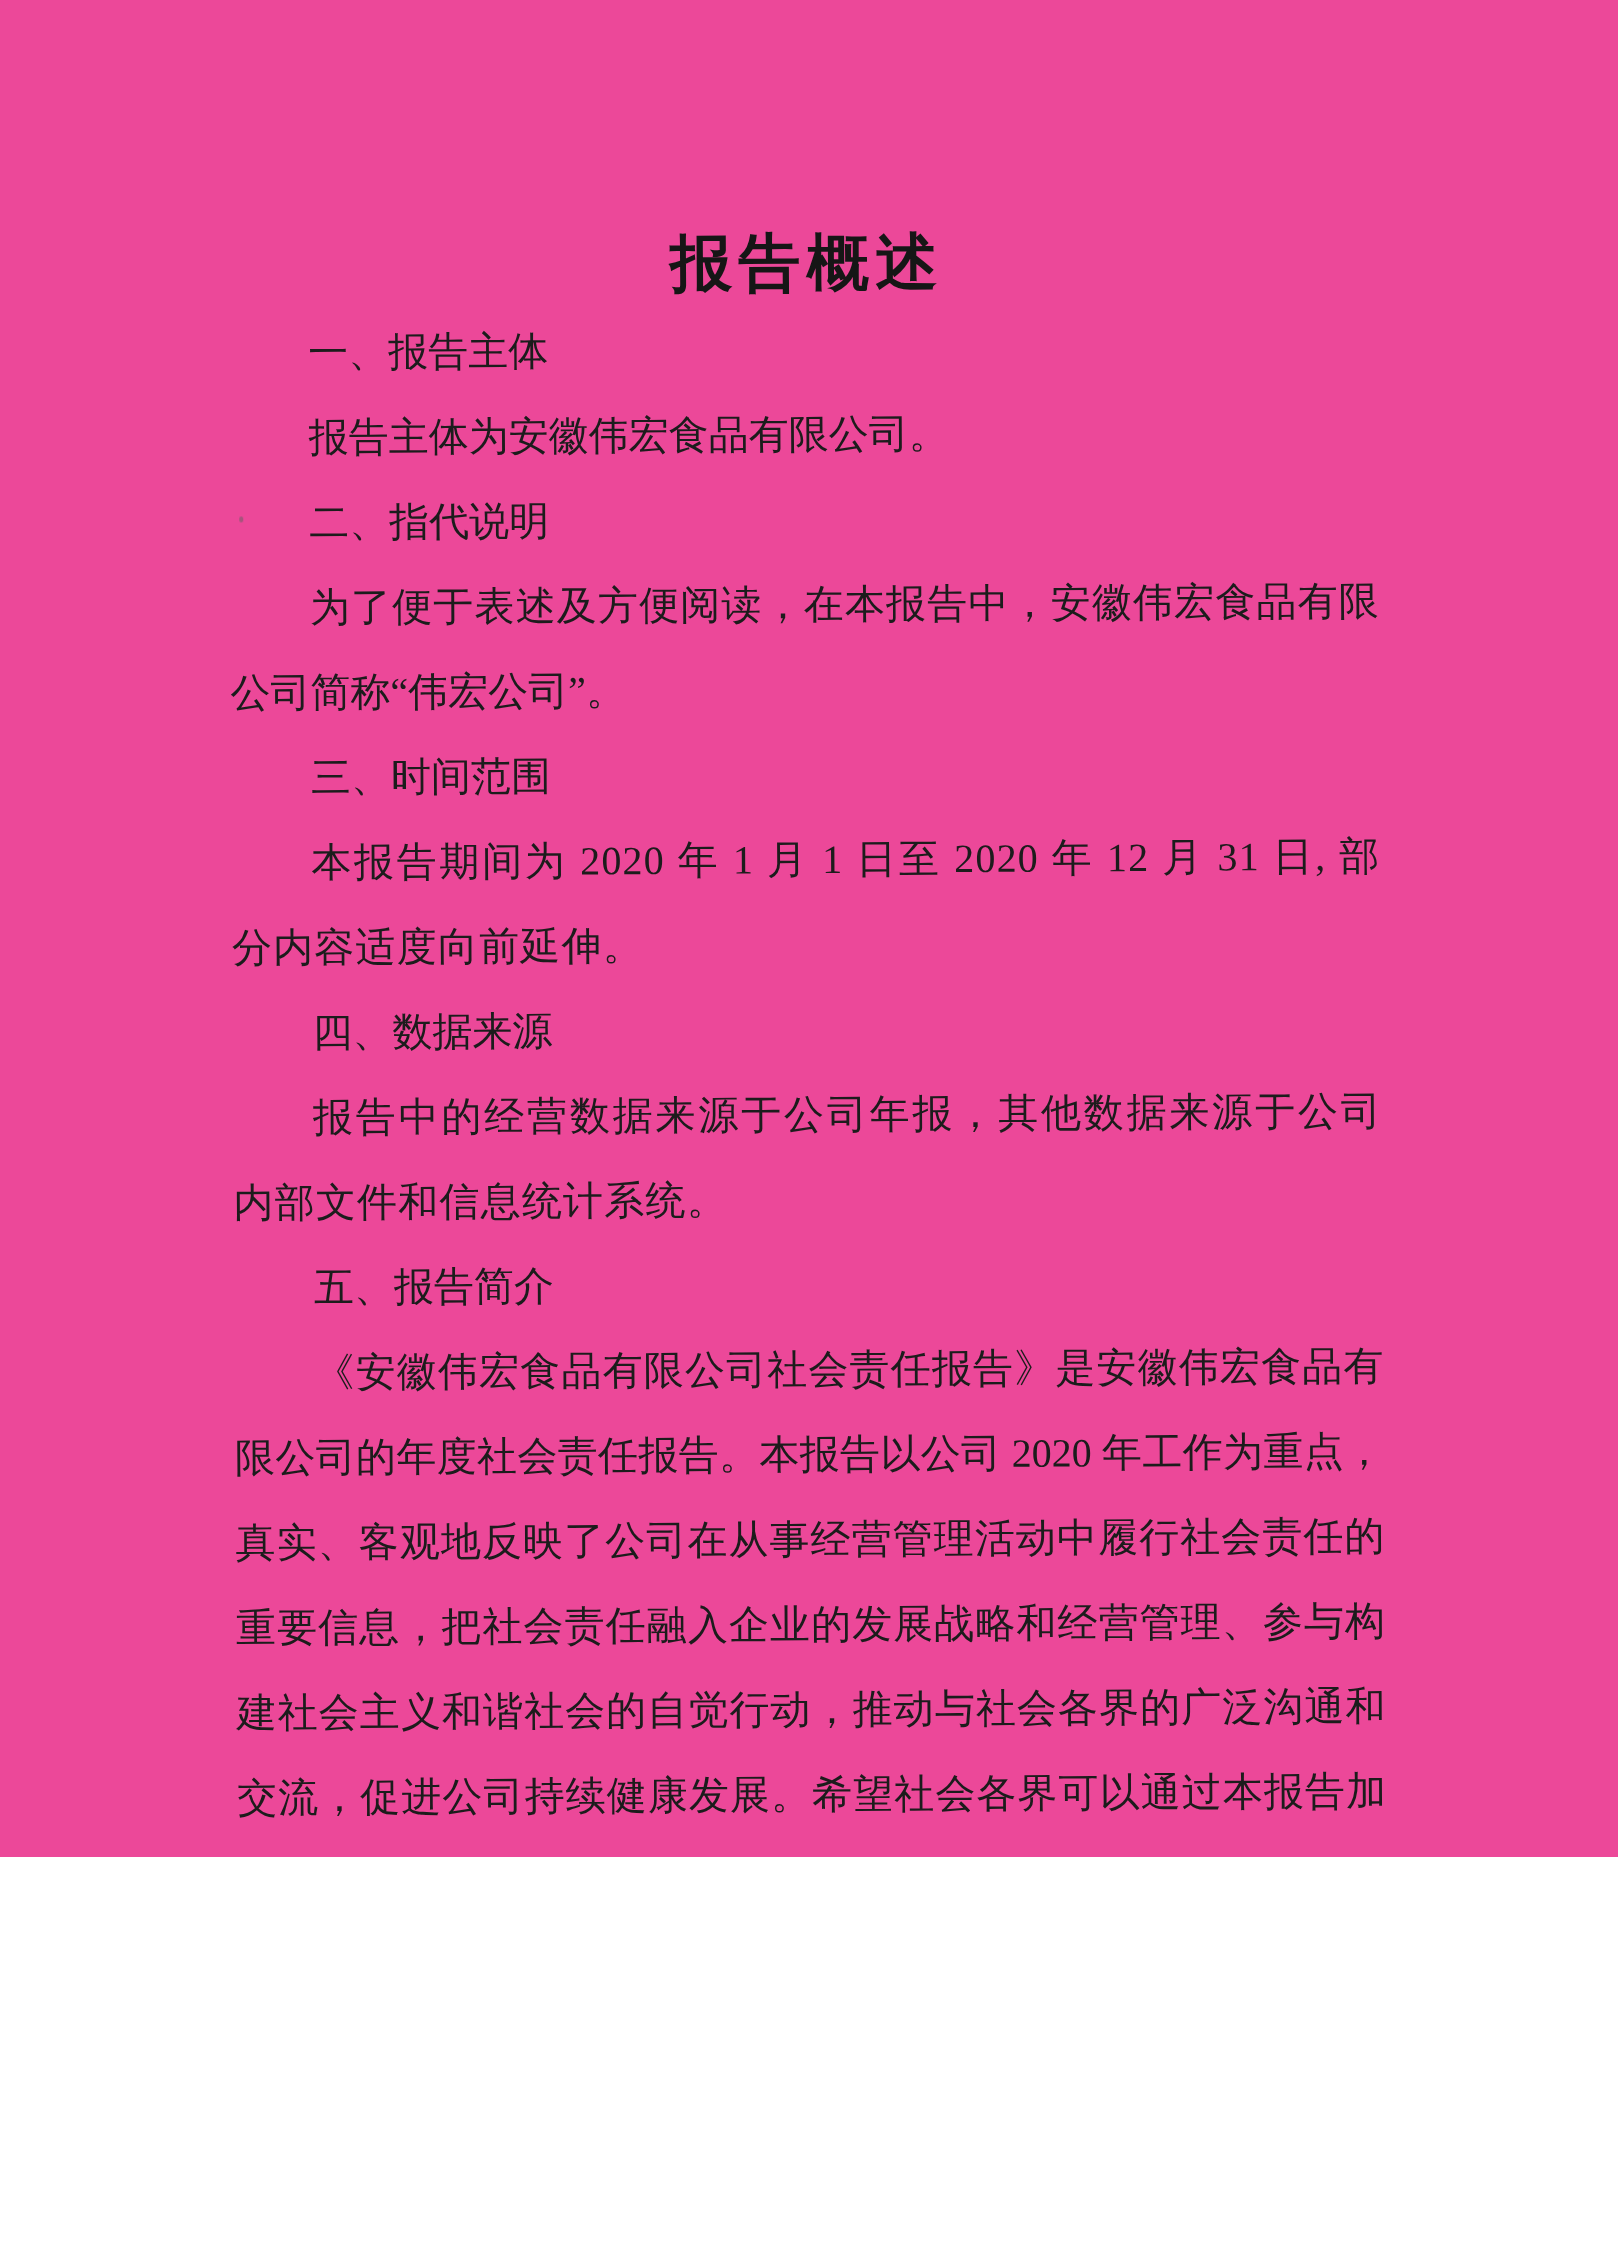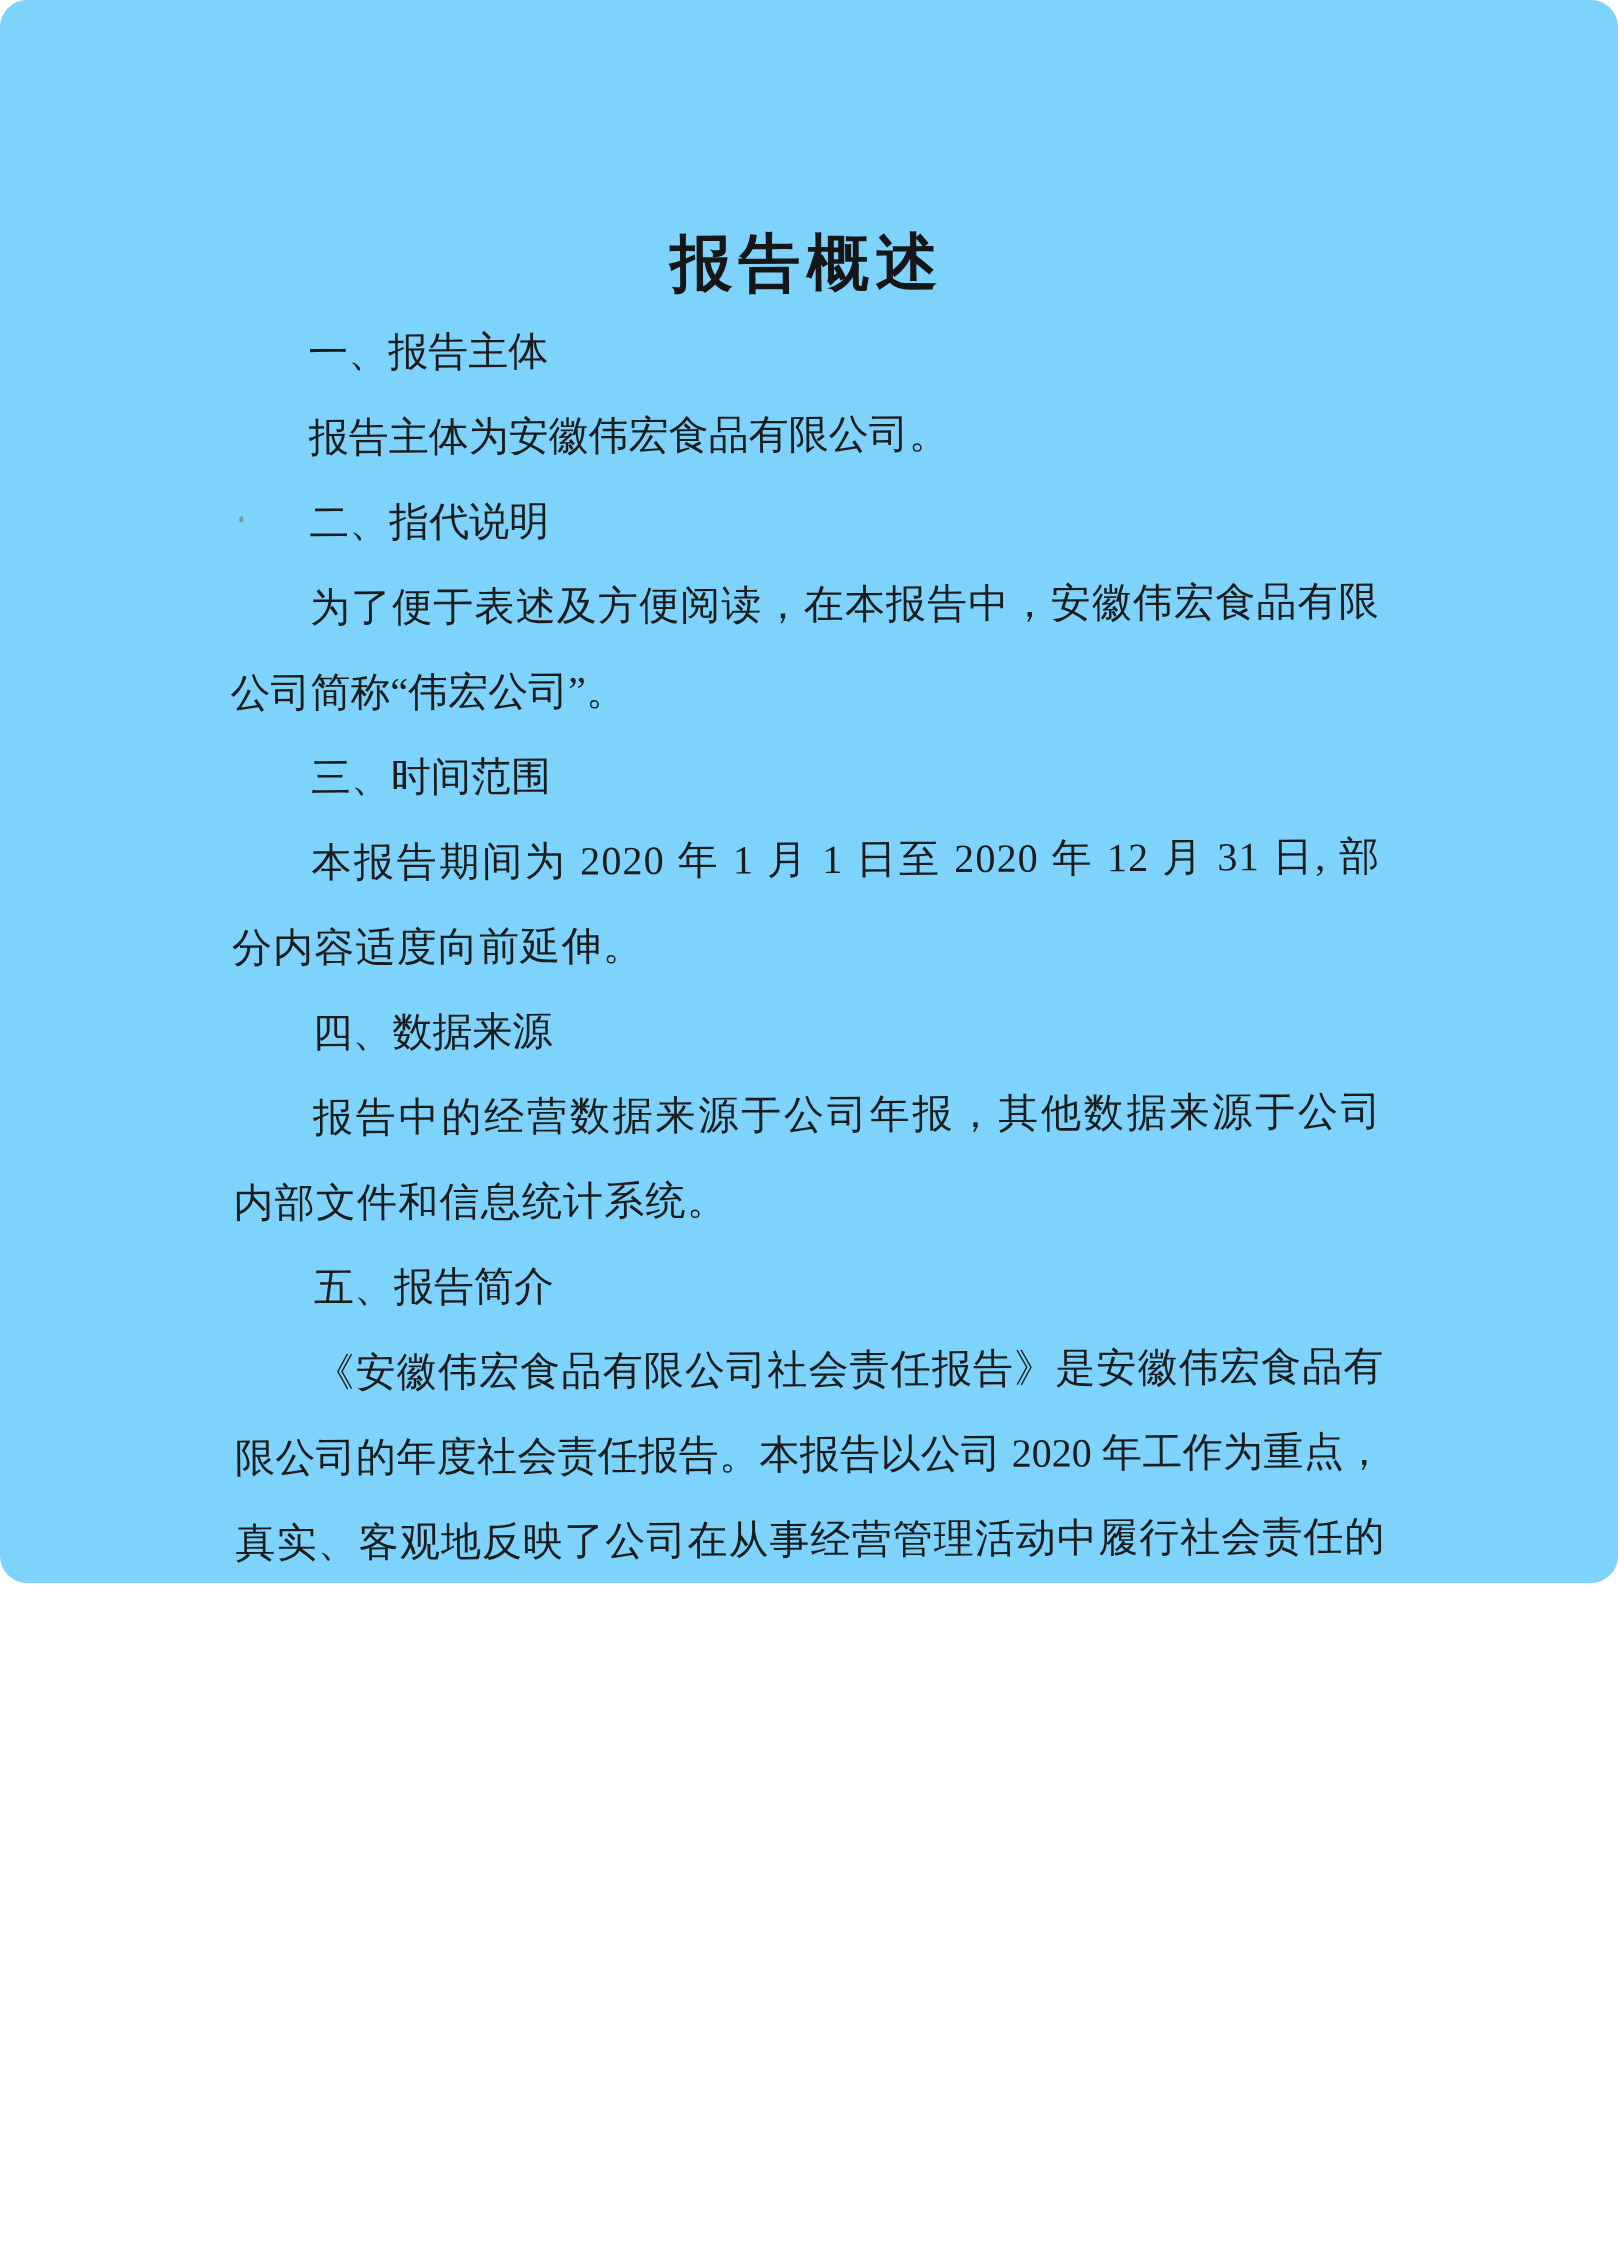--- a/index.html
+++ b/index.html
@@ -3,26 +3,25 @@
 <meta charset="utf-8">
 <style>
   html, body {
     margin: 0;
     padding: 0;
     background: #ffffff;
   }
   .sheet {
     position: relative;
     width: 1618px;
-    height: 1583px;
-    background: #7dd3fc;
+    height: 1857px;
+    background: #ec4899;
     overflow: hidden;
     color: #1c1c1c;
     font-family: "Liberation Serif", serif;
-    border-radius: 27px;
   }
   
   .scan-content {
     position: absolute;
     left: 0;
     top: 0;
     width: 1618px;
     height: 2261px;
     transform: rotate(-0.35deg);
     transform-origin: 50% 50%;

